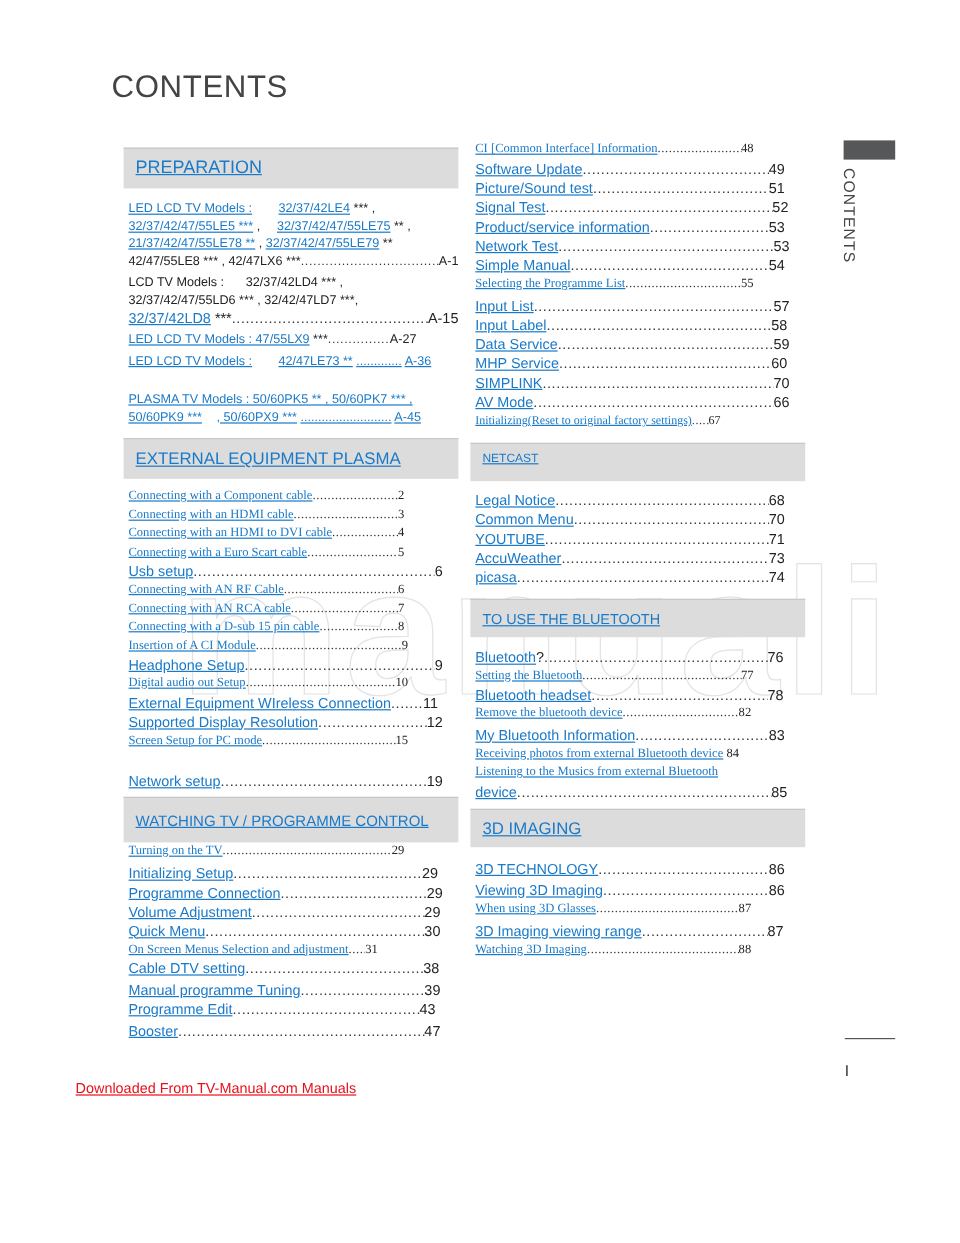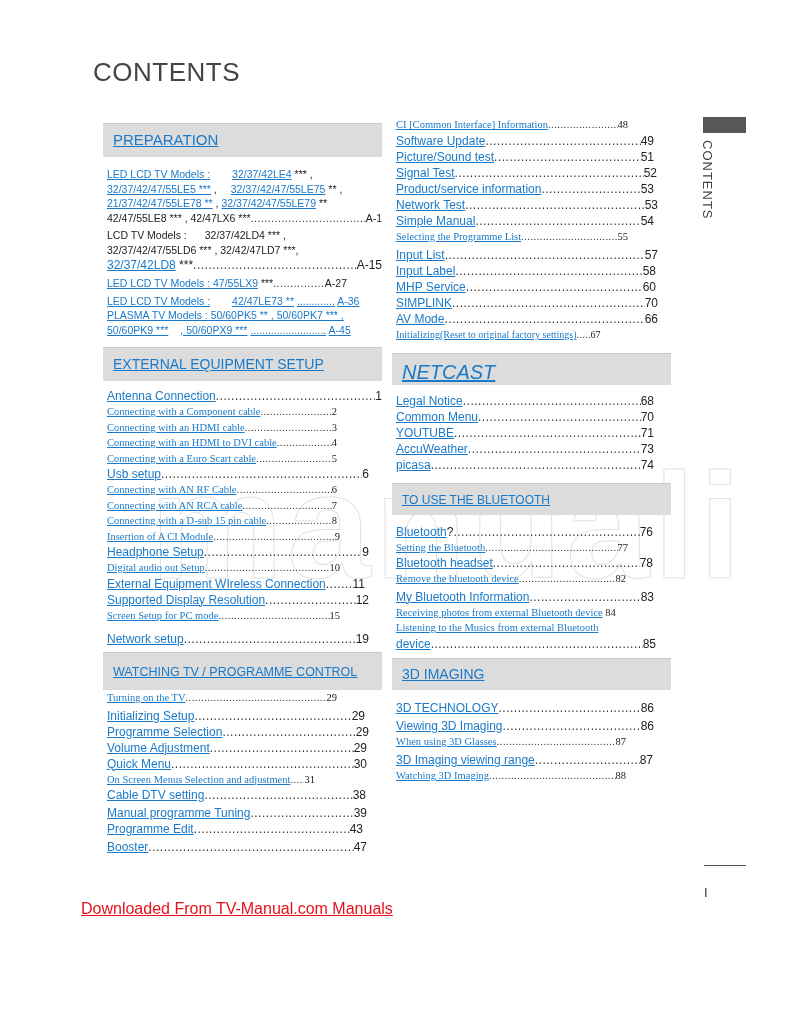--- a/index.html
+++ b/index.html
@@ -2,21 +2,21 @@
 <html><head>
 <meta charset="utf-8">
 <style>
   html, body { margin:0; padding:0; background:#ffffff; }
   body { width:800px; height:1036px; position:relative; overflow:hidden; font-family:"Liberation Sans", sans-serif; color:#222; }
   .page-title { position:absolute; left:93px; top:57px; font-size:26px; color:#444; letter-spacing:0.5px; }
   .side-tab { position:absolute; left:703px; top:117px; width:43px; height:16px; background:#555759; }
   .side-label { position:absolute; left:700px; top:140px; font-size:13px; color:#444; writing-mode:vertical-rl; letter-spacing:1px; }
   .page-rule { position:absolute; left:704px; top:865px; width:42px; height:1px; background:#555; }
   .page-num { position:absolute; left:704px; top:885px; font-size:13px; color:#333; }
-  .footer-link { position:absolute; left:81px; top:900px; font-size:16px; color:#e8101a; text-decoration:underline; }
+  .footer-link { position:absolute; left:63px; top:900px; font-size:12px; color:#e8101a; text-decoration:underline; }
   .watermark { position:absolute; left:150px; top:440px; font-size:150px; font-weight:bold; color:transparent; -webkit-text-stroke:1px #e3e3e3; letter-spacing:4px; pointer-events:none; z-index:0; }
   .col { position:absolute; z-index:1; }
   .col-left { left:107px; top:123px; width:275px; }
   .col-right { left:396px; top:117px; width:275px; }
   .section-head { background:#dcdcdc; border-top:1px solid #c8c8c8; margin-left:-4px; width:279px; }
   .section-head a { color:#1a7ac9; text-decoration:underline; }
   a { color:#1a7ac9; text-decoration:underline; }
   .entry { display:flex; align-items:flex-end; white-space:nowrap; overflow:hidden; }
   .entry .lbl { flex:0 0 auto; }
   .entry .dots { flex:1 1 auto; overflow:hidden; color:#333; }
@@ -49,34 +49,29 @@
     <div class="entry">
         <span class="lbl plain">42/47/55LE8 *** , 42/47LX6 ***</span>
         <span class="dots"></span>
         <span class="pg">A-1</span>
       </div>
     <div style="margin-top:3px;"><span class="plain">LCD TV Models :</span><span style="display:inline-block;width:18px"></span><span class="plain">32/37/42LD4 ***</span> ,</div>
     <div class="plain">32/37/42/47/55LD6 *** , 32/42/47LD7 ***,</div>
     <div class="entry" style="font-size:12px;line-height:16px;"><a class="lbl">32/37/42LD8</a>&nbsp;<span class="lbl plain">***</span><span class="dots"></span><span class="pg">A-15</span></div>
     <div class="entry" style="margin-top:3px;width:240px;"><a class="lbl">LED LCD TV Models : 47/55LX9</a>&nbsp;<span class="lbl plain">***</span><span class="dots"></span><span class="pg">A-27</span></div>
     <div style="margin-top:3px;"><a>LED LCD TV Models :</a><span style="display:inline-block;width:22px"></span><a>42/47LE73 **</a> <a>.............</a> <a>A-36</a></div>
-    <div style="margin-top:0;"><a>PLASMA TV Models : 50/60PK5 ** , 50/60PK7 *** ,</a></div>
+    <div style="margin-top:18px;"><a>PLASMA TV Models : 50/60PK5 ** , 50/60PK7 *** ,</a></div>
     <div><a>50/60PK9 ***</a><span style="display:inline-block;width:12px"></span><a>, 50/60PX9 ***</a> <a>..........................</a> <a>A-45</a></div>
   </div>
 
   <div class="section-head" style="height:34px;padding:8px 0 0 10px;box-sizing:border-box;font-size:14px;margin-top:10px;">
-    <a>EXTERNAL EQUIPMENT SETUP</a>
+    <a>EXTERNAL EQUIPMENT PLASMA</a>
   </div>
 
   <div style="margin-top:7px;">
-    <div class="entry m">
-        <a class="lbl">Antenna Connection</a>
-        <span class="dots"></span>
-        <span class="pg">1</span>
-      </div>
     <div class="entry s" style="width:230px">
         <a class="lbl">Connecting with a Component cable</a>
         <span class="dots"></span>
         <span class="pg">2</span>
       </div>
     <div class="entry s" style="width:230px">
         <a class="lbl">Connecting with an HDMI cable</a>
         <span class="dots"></span>
         <span class="pg">3</span>
       </div>
@@ -133,21 +128,21 @@
     <div class="entry m" style="width:262px">
         <a class="lbl">Supported Display Resolution</a>
         <span class="dots"></span>
         <span class="pg">12</span>
       </div>
     <div class="entry s" style="width:233px">
         <a class="lbl">Screen Setup for PC mode</a>
         <span class="dots"></span>
         <span class="pg">15</span>
       </div>
-    <div class="entry m" style="width:262px;margin-top:8px">
+    <div class="entry m" style="width:262px;margin-top:18px">
         <a class="lbl">Network setup</a>
         <span class="dots"></span>
         <span class="pg">19</span>
       </div>
   </div>
 
   <div class="section-head" style="height:38px;padding:12px 0 0 10px;box-sizing:border-box;font-size:12.5px;margin-top:5px;">
     <a>WATCHING TV / PROGRAMME CONTROL</a>
   </div>
 
@@ -156,21 +151,21 @@
         <a class="lbl">Turning on the TV</a>
         <span class="dots"></span>
         <span class="pg">29</span>
       </div>
     <div class="entry m" style="width:258px">
         <a class="lbl">Initializing Setup</a>
         <span class="dots"></span>
         <span class="pg">29</span>
       </div>
     <div class="entry m" style="width:262px">
-        <a class="lbl">Programme Selection</a>
+        <a class="lbl">Programme Connection</a>
         <span class="dots"></span>
         <span class="pg">29</span>
       </div>
     <div class="entry m" style="width:260px">
         <a class="lbl">Volume Adjustment</a>
         <span class="dots"></span>
         <span class="pg">29</span>
       </div>
     <div class="entry m" style="width:260px">
         <a class="lbl">Quick Menu</a>
@@ -250,20 +245,25 @@
     <div class="entry m" style="width:262px;margin-top:3px">
         <a class="lbl">Input List</a>
         <span class="dots"></span>
         <span class="pg">57</span>
       </div>
     <div class="entry m" style="width:260px">
         <a class="lbl">Input Label</a>
         <span class="dots"></span>
         <span class="pg">58</span>
       </div>
+    <div class="entry m" style="width:262px">
+        <a class="lbl">Data Service</a>
+        <span class="dots"></span>
+        <span class="pg">59</span>
+      </div>
     <div class="entry m" style="width:260px">
         <a class="lbl">MHP Service</a>
         <span class="dots"></span>
         <span class="pg">60</span>
       </div>
     <div class="entry m" style="width:262px">
         <a class="lbl">SIMPLINK</a>
         <span class="dots"></span>
         <span class="pg">70</span>
       </div>
@@ -272,21 +272,21 @@
         <span class="dots"></span>
         <span class="pg">66</span>
       </div>
     <div class="entry s" style="width:240px;font-size:10px">
         <a class="lbl">Initializing(Reset to original factory settings)</a>
         <span class="dots" style="flex:0 0 14px"></span>
         <span class="pg">67</span>
       </div>
   </div>
 
-  <div class="section-head" style="height:32px;padding:7px 0 0 10px;box-sizing:border-box;font-size:20px;margin-top:10px;font-style:italic;">
+  <div class="section-head" style="height:32px;padding:7px 0 0 10px;box-sizing:border-box;font-size:10px;margin-top:10px;">
     <a>NETCAST</a>
   </div>
 
   <div style="margin-top:8px;">
     <div class="entry m" style="width:258px">
         <a class="lbl">Legal Notice</a>
         <span class="dots"></span>
         <span class="pg">68</span>
       </div>
     <div class="entry m" style="width:258px">

